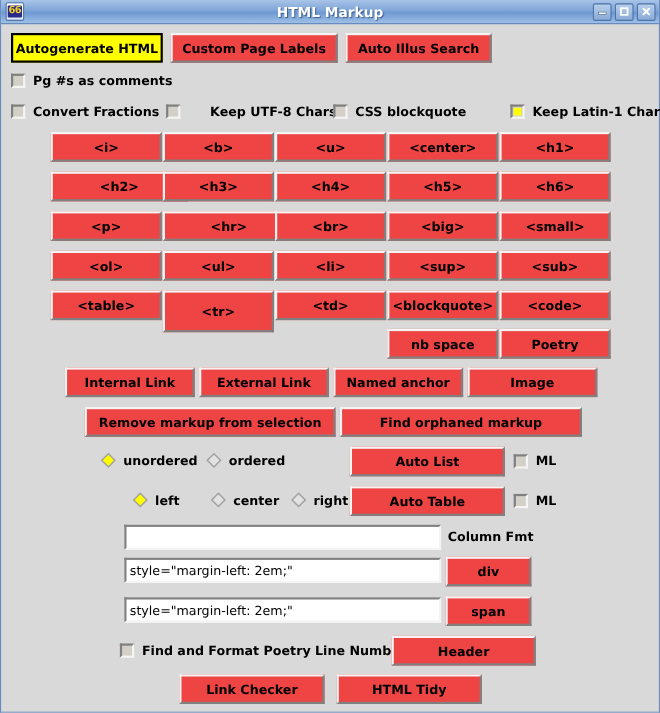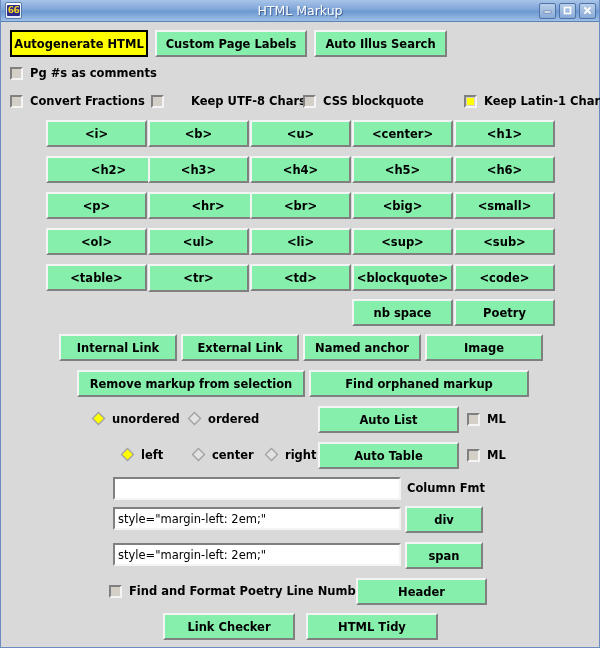--- a/index.html
+++ b/index.html
@@ -44,21 +44,21 @@
     text-align: center;
     border-radius: 1px;
     letter-spacing: -0.5px;
     font-family: "DejaVu Sans", "Liberation Sans", sans-serif;
   }
   #title-text {
     position: absolute;
     left: 0; right: 0;
     text-align: center;
     font-size: 12.5px;
-    font-weight: normal;
+    font-weight: bold;
     color: #ffffff;
     text-shadow: 1px 1px 1px rgba(40,70,120,0.75);
     pointer-events: none;
   }
   #win-controls {
     margin-left: auto;
     display: flex; gap: 3px;
     z-index: 2;
   }
   .win-btn {
@@ -66,21 +66,21 @@
     background: linear-gradient(to bottom, #b9cfea, #89aad6);
     border: 1px solid #4f74a8;
     border-radius: 2px;
     display: flex; align-items: center; justify-content: center;
     cursor: pointer;
   }
   .win-btn svg { display: block; }
 
   
   .btn {
-    background: #86efac;
+    background: #ef4444;
     border-top: 2px solid #f4f4f4;
     border-left: 2px solid #f4f4f4;
     border-right: 2px solid #808080;
     border-bottom: 2px solid #808080;
     font-family: "DejaVu Sans", "Liberation Sans", sans-serif;
     font-size: 11.5px;
     font-weight: bold;
     color: #000;
     display: flex; align-items: center; justify-content: center;
     cursor: pointer;
@@ -222,21 +222,21 @@
   <div class="abs btn" style="left:351px; top:192px; width:101px; height:27px;">&lt;big&gt;</div>
   <div class="abs btn" style="left:453px; top:192px; width:101px; height:27px;">&lt;small&gt;</div>
 
   <div class="abs btn" style="left:45px; top:228px; width:101px; height:27px;">&lt;ol&gt;</div>
   <div class="abs btn" style="left:147px; top:228px; width:101px; height:27px;">&lt;ul&gt;</div>
   <div class="abs btn" style="left:249px; top:228px; width:101px; height:27px;">&lt;li&gt;</div>
   <div class="abs btn" style="left:351px; top:228px; width:101px; height:27px;">&lt;sup&gt;</div>
   <div class="abs btn" style="left:453px; top:228px; width:101px; height:27px;">&lt;sub&gt;</div>
 
   <div class="abs btn" style="left:45px; top:264px; width:101px; height:27px;">&lt;table&gt;</div>
-  <div class="abs btn" style="left:147px; top:264px; width:101px; height:28px;">&lt;tr&gt;</div>
+  <div class="abs btn" style="left:147px; top:264px; width:101px; height:38px;">&lt;tr&gt;</div>
   <div class="abs btn" style="left:249px; top:264px; width:101px; height:27px;">&lt;td&gt;</div>
   <div class="abs btn" style="left:351px; top:264px; width:101px; height:27px;">&lt;blockquote&gt;</div>
   <div class="abs btn" style="left:453px; top:264px; width:101px; height:27px;">&lt;code&gt;</div>
 
   <div class="abs btn" style="left:351px; top:299px; width:101px; height:27px;">nb space</div>
   <div class="abs btn" style="left:453px; top:299px; width:101px; height:27px;">Poetry</div>
 
   <div class="abs btn" style="left:58px; top:334px; width:118px; height:27px;">Internal Link</div>
   <div class="abs btn" style="left:180px; top:334px; width:118px; height:27px;">External Link</div>
   <div class="abs btn" style="left:302px; top:334px; width:118px; height:27px;">Named anchor</div>

